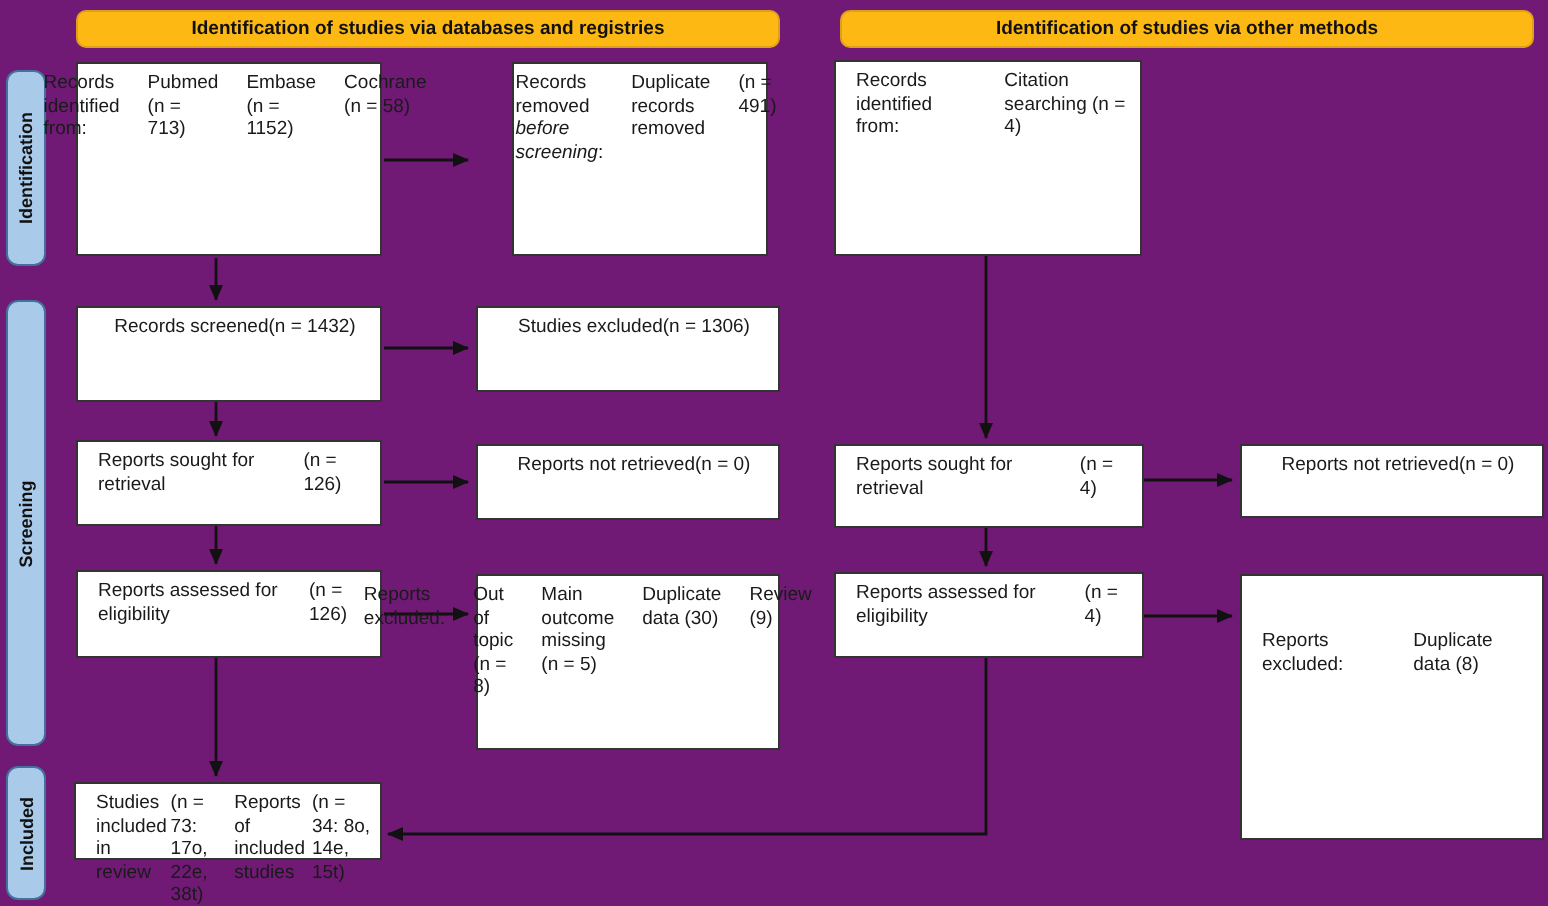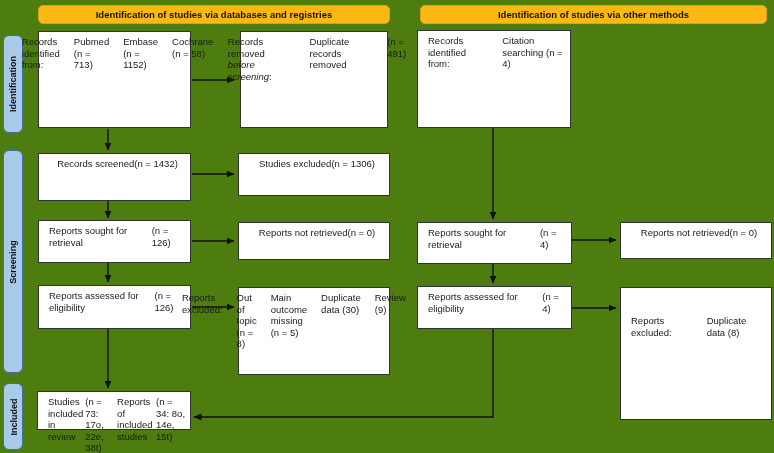--- a/index.html
+++ b/index.html
@@ -1,17 +1,17 @@
 <!DOCTYPE html>
 <html><head>
 <meta charset="utf-8">
 <style>
   html,body{margin:0;padding:0;background:#fff;}
   #stage{
-    position:relative;width:774px;height:453px;background:#4d7c0f;overflow:hidden;
+    position:relative;width:774px;height:453px;background:#701a75;overflow:hidden;
     font-family:"Liberation Sans","DejaVu Sans",sans-serif;color:#1a1a1a;
   }
   .banner{
     position:absolute;background:#FDB813;border:1.5px solid #DFA019;border-radius:5px;
     display:flex;align-items:center;justify-content:center;text-align:center;
     font-weight:700;font-size:9.5px;box-sizing:border-box;color:#111;
   }
   .side-label{
     position:absolute;left:3px;width:20px;background:#A9CAE9;border:1px solid #41719C;
     border-radius:6px;display:flex;align-items:center;justify-content:center;box-sizing:border-box;
@@ -70,21 +70,21 @@
     <span>Included</span>
   </div>
 
   <div class="box" style="left:38px;top:31px;width:153px;height:97px;">
     <div>Records identified from:</div>
     <div class="indent">Pubmed (n = 713)</div>
     <div class="indent">Embase (n = 1152)</div>
     <div class="indent">Cochrane (n = 58)</div>
   </div>
 
-  <div class="box" style="left:240px;top:31px;width:148px;height:97px;gap:24px;">
+  <div class="box" style="left:256px;top:31px;width:128px;height:97px;">
     <div><span>Records removed </span><span class="it">before screening</span><span>:</span></div>
     <div class="indent">Duplicate records removed</div>
     <div class="indent">(n = 491)</div>
   </div>
 
   <div class="box" style="left:38px;top:153px;width:153px;height:48px;">
     <div>Records screened</div>
     <div>(n = 1432)</div>
   </div>
 

